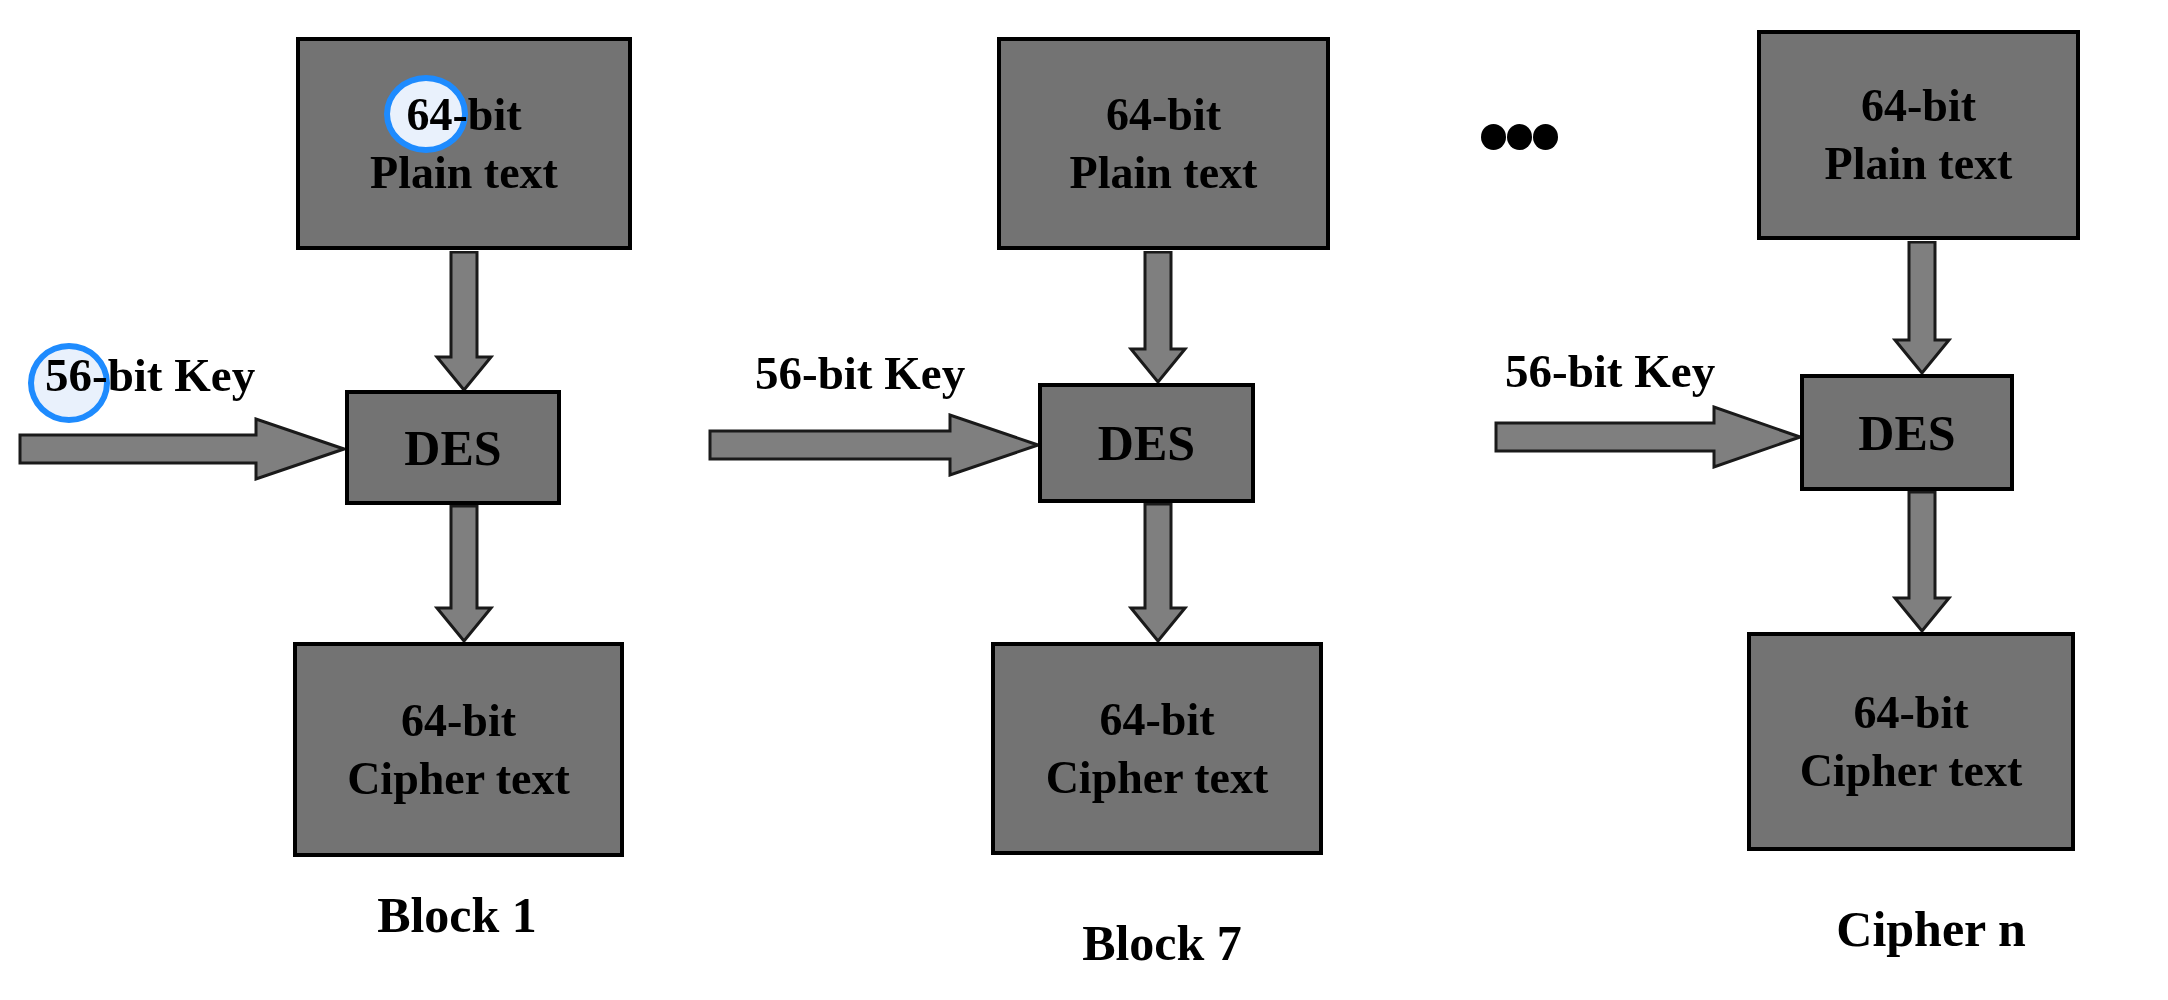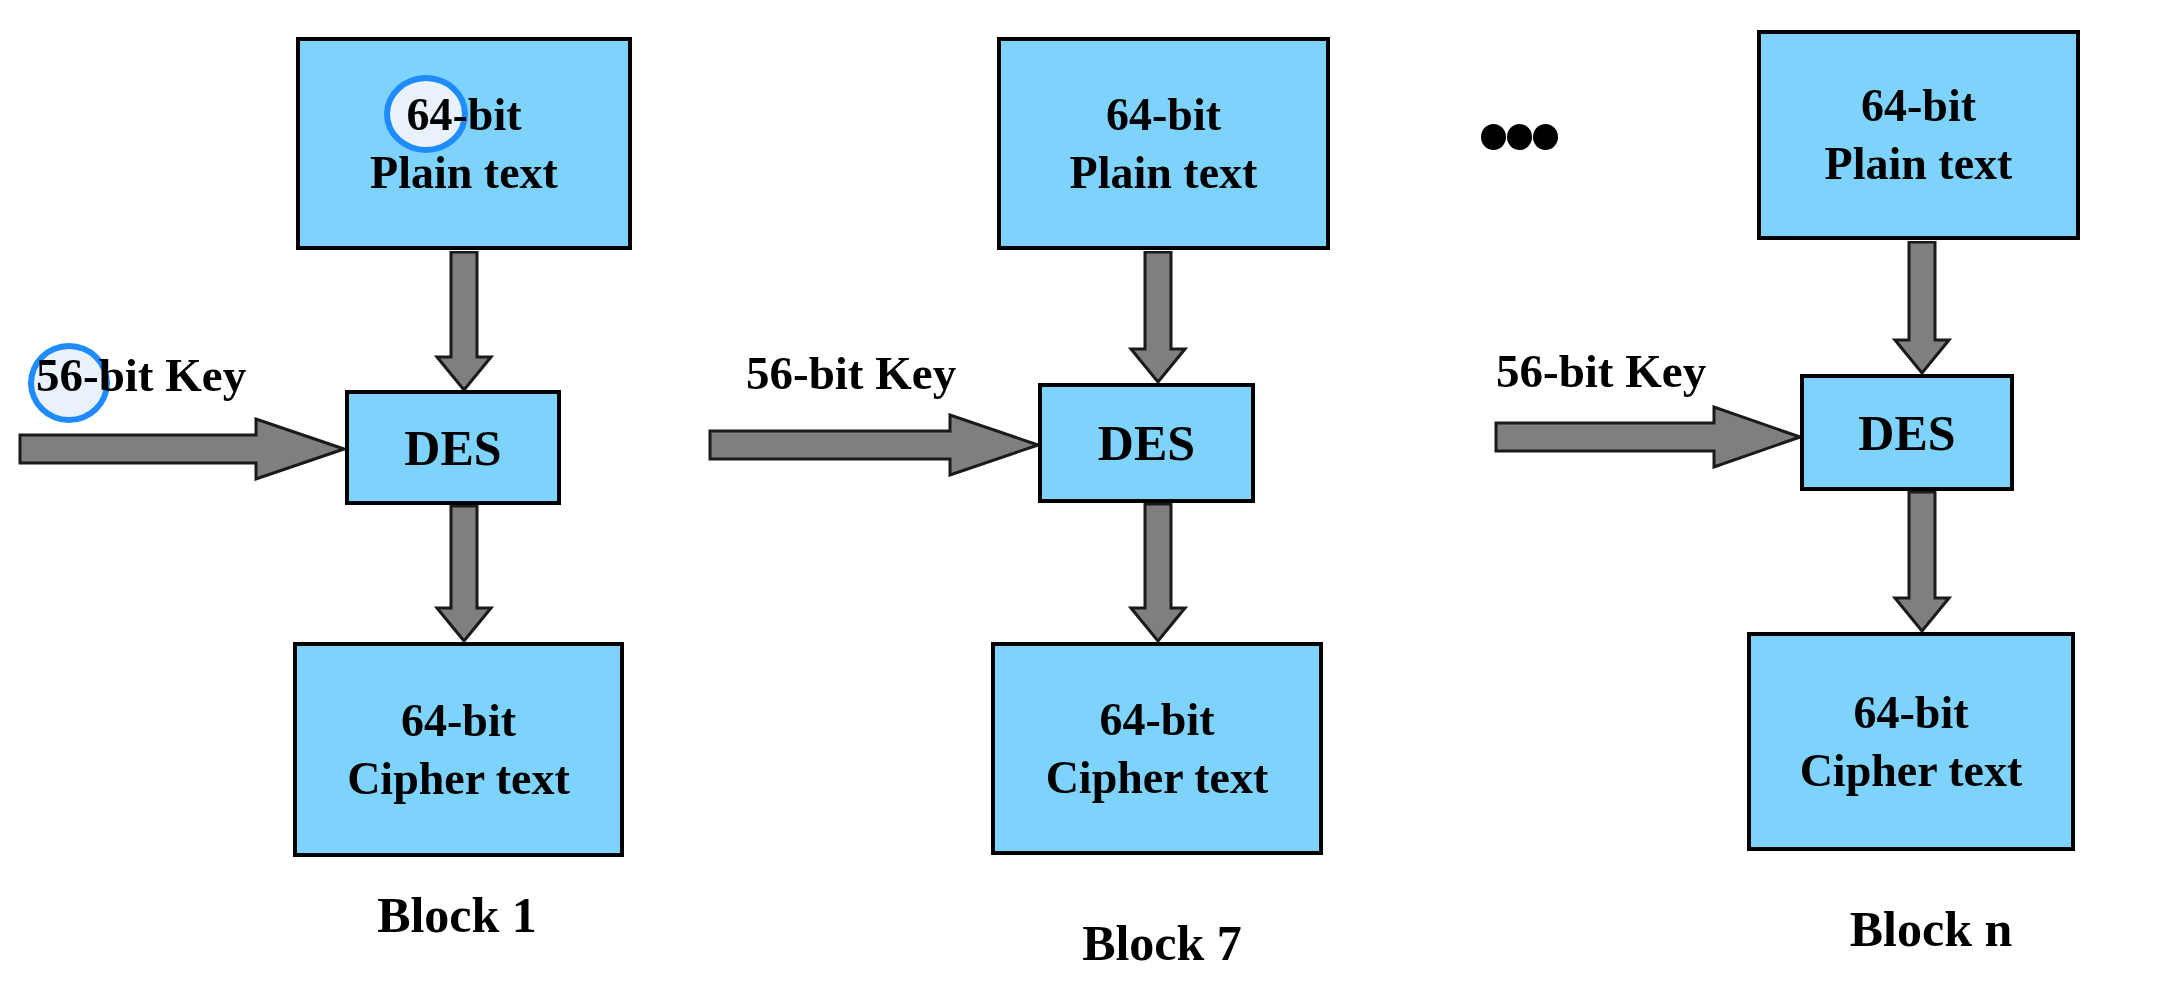--- a/index.html
+++ b/index.html
@@ -7,31 +7,31 @@
     position:relative;
     width:2168px;height:1000px;
     background:var(--background,#ffffff);
     font-family:"Liberation Serif","DejaVu Serif",serif;
     font-weight:700;
     color:var(--text-color,#000);
     overflow:hidden;
   }
   .box{
     position:absolute;
-    background:#7dd3fc;
+    background:#737373;
     border:4px solid var(--box-border,#000);
     box-sizing:border-box;
     display:flex;flex-direction:column;
     align-items:center;justify-content:center;
     text-align:center;
   }
   .bigline{font-size:46px;line-height:58px;position:relative;z-index:1;white-space:nowrap;}
   .des-label{font-size:50px;line-height:50px;position:relative;z-index:1;}
   .keylabel{position:absolute;font-size:47px;line-height:47px;white-space:nowrap;z-index:2;}
-  .kl-text{position:relative;z-index:1;}
+  .kl-text{position:relative;z-index:1;margin-left:9px;}
   .hl{
     position:absolute;
     border:6px solid var(--accent-blue,#1e8bfe);
     background:var(--highlight-fill,#e9f1fc);
     border-radius:50%;
     box-sizing:border-box;
     z-index:0;
   }
   .blocklabel{position:absolute;font-size:50px;line-height:56px;text-align:center;width:340px;}
   .dots{position:absolute;display:flex;gap:1px;}
@@ -177,15 +177,15 @@
 
   <svg class="arrow a3-2" width="60" height="141" viewBox="0 0 60 141">
     <polygon points="17,1 43,1 43,107 57,107 30,140 3,107 17,107"></polygon>
   </svg>
 
   <div class="box cb3">
     <div class="bigline">64-bit</div>
     <div class="bigline">Cipher text</div>
   </div>
 
-  <div class="blocklabel bl3">Block n</div>
+  <div class="blocklabel bl3">Cipher n</div>
 
 </div>
 
 </body></html>

